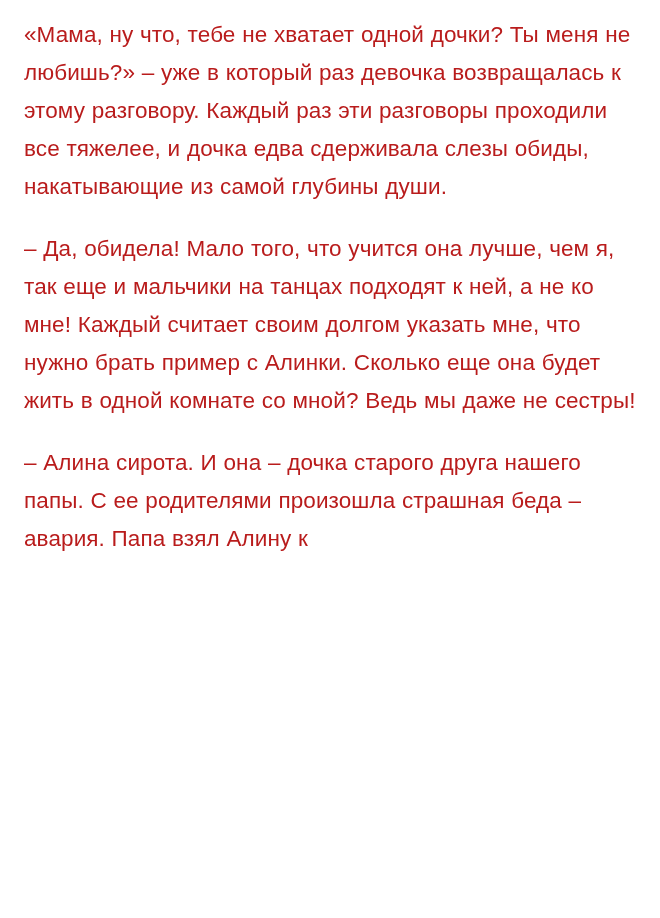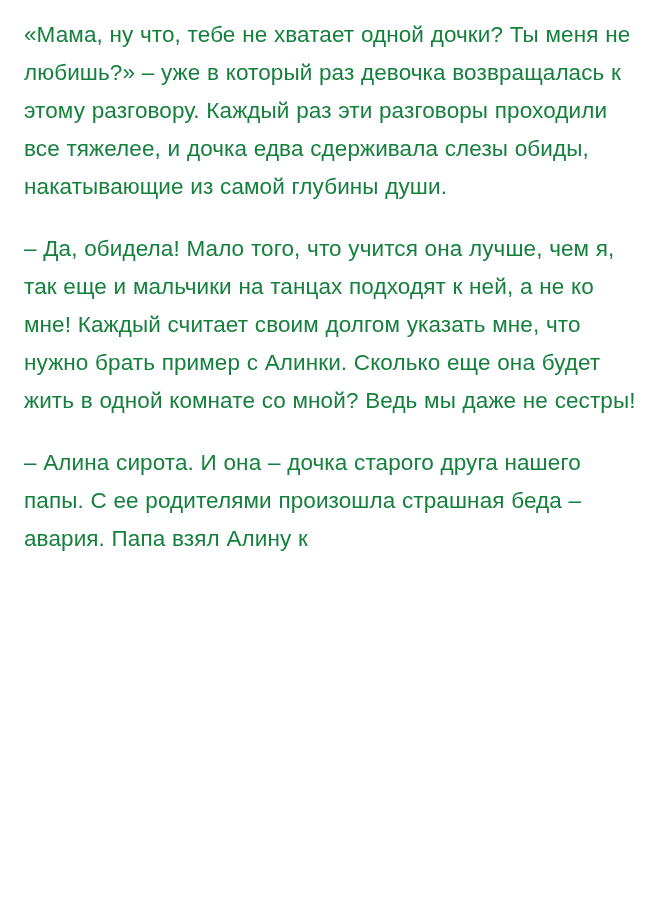--- a/index.html
+++ b/index.html
@@ -20,21 +20,21 @@
     height: 918px;
     padding: 16px 24px 0 24px;
     background: #ffffff;
   }
   .para {
     font-size: 22.5px;
     line-height: 38px;
     letter-spacing: 0.1px;
     margin: 0 0 24px 0;
     text-align: left;
-    color: #15803d;
+    color: #b91c1c;
     word-spacing: 0.3px;
   }
   .para:last-child {
     margin-bottom: 12px;
   }
 </style>
 </head>
 <body>
 
 <div class="page">

